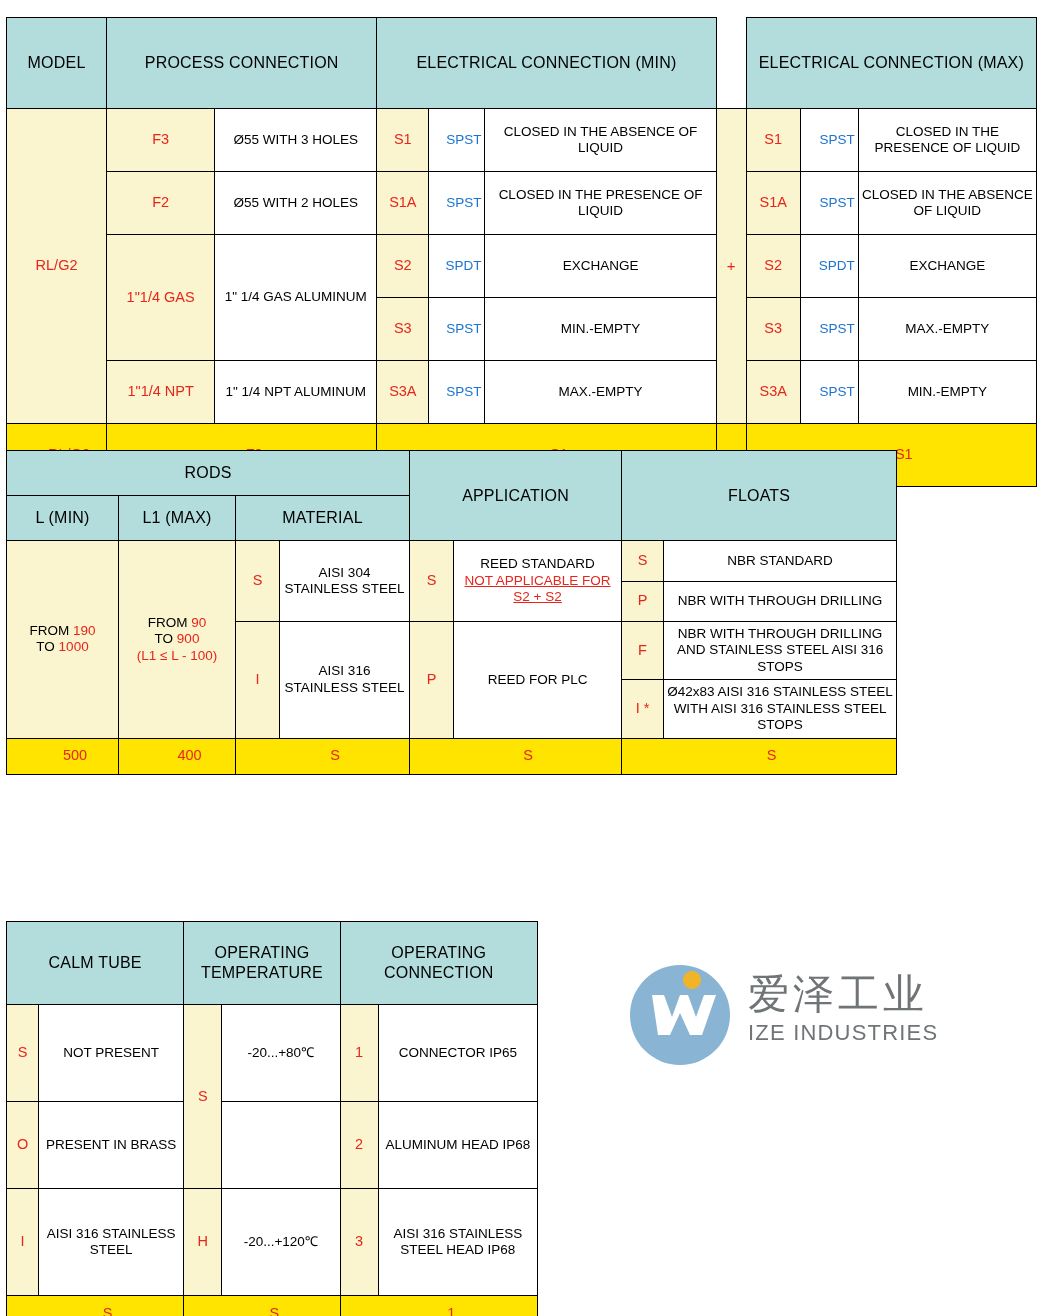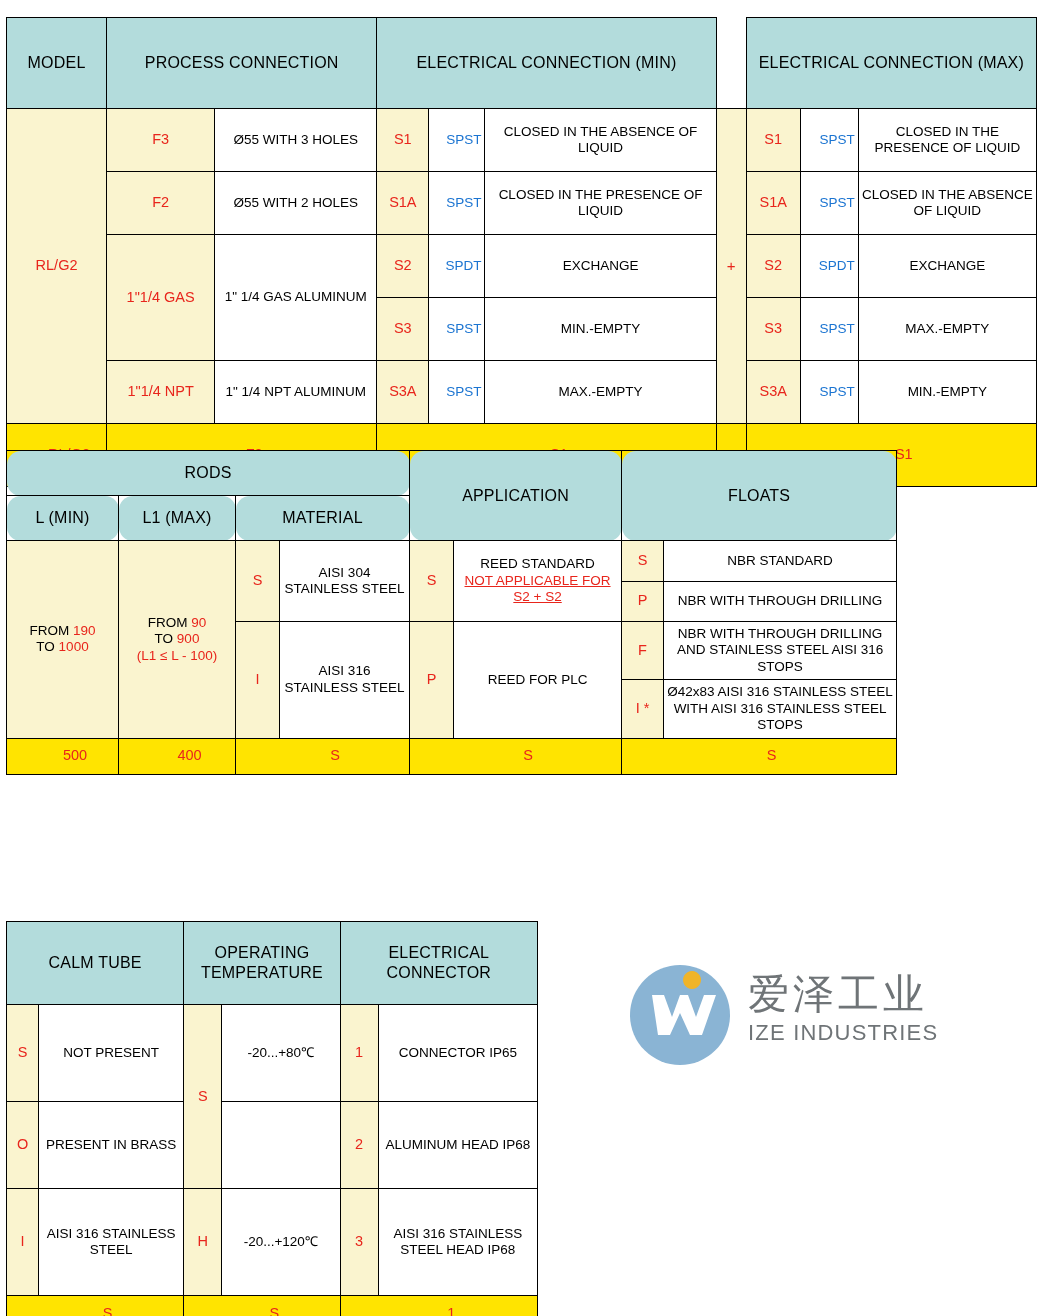--- a/index.html
+++ b/index.html
@@ -92,21 +92,21 @@
     background: #ffffff;
   }
 
   
   #table2 {
     position: absolute;
     left: 6px;
     top: 450px;
     width: 890px;
   }
-  #table2 .hdr { height: 36px; border-radius: 14px; }
+  #table2 .hdr { height: 36px; }
   #table2 .hdr2 { height: 58px; }
 
   
   #table3 {
     position: absolute;
     left: 6px;
     top: 921px;
     width: 532px;
   }
   #table3 .hdr { height: 74px; }
@@ -312,21 +312,21 @@
       <col style="width:145px">
       <col style="width:38px">
       <col style="width:118px">
       <col style="width:38px">
       <col style="width:159px">
     </colgroup>
     <tbody>
         <tr>
       <td class="hdr" colspan="2">CALM TUBE</td>
       <td class="hdr" colspan="2">OPERATING TEMPERATURE</td>
-      <td class="hdr" colspan="2">ELECTRICAL CONNECTOR</td>
+      <td class="hdr" colspan="2">OPERATING CONNECTION</td>
     </tr>
 
     <tr>
       <td class="code" style="height:88px">S</td>
       <td class="white">NOT PRESENT</td>
       <td class="code" rowspan="2">S</td>
       <td class="white">-20...+80℃</td>
       <td class="code">1</td>
       <td class="white">CONNECTOR IP65</td>
     </tr>

